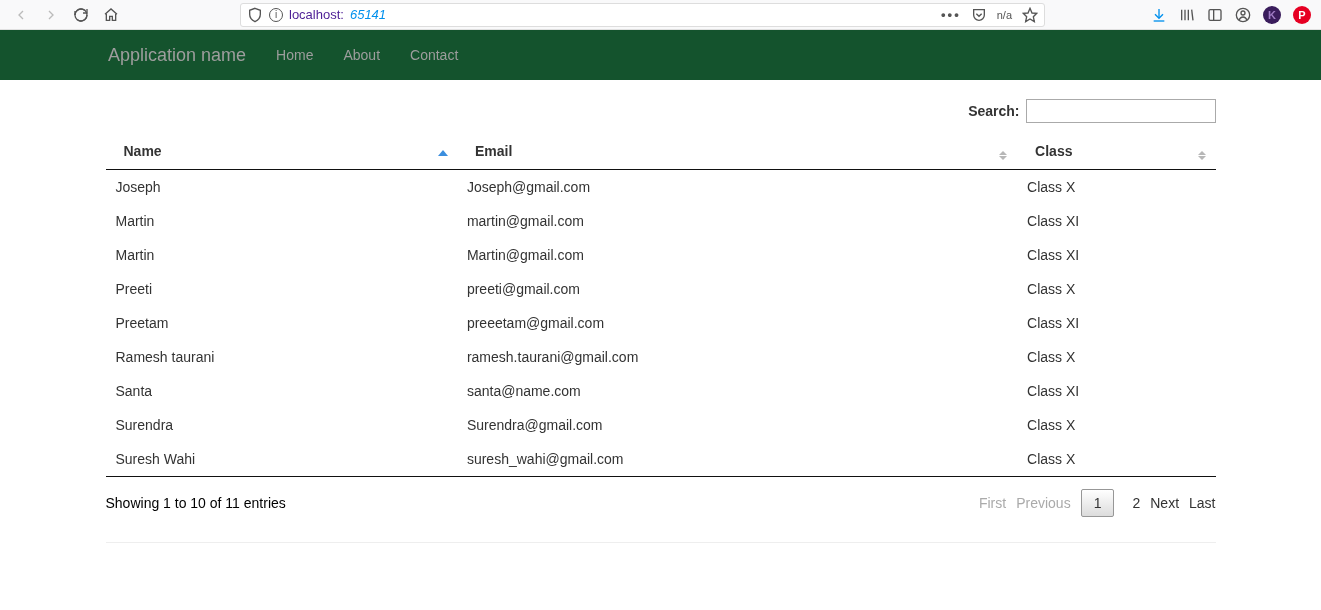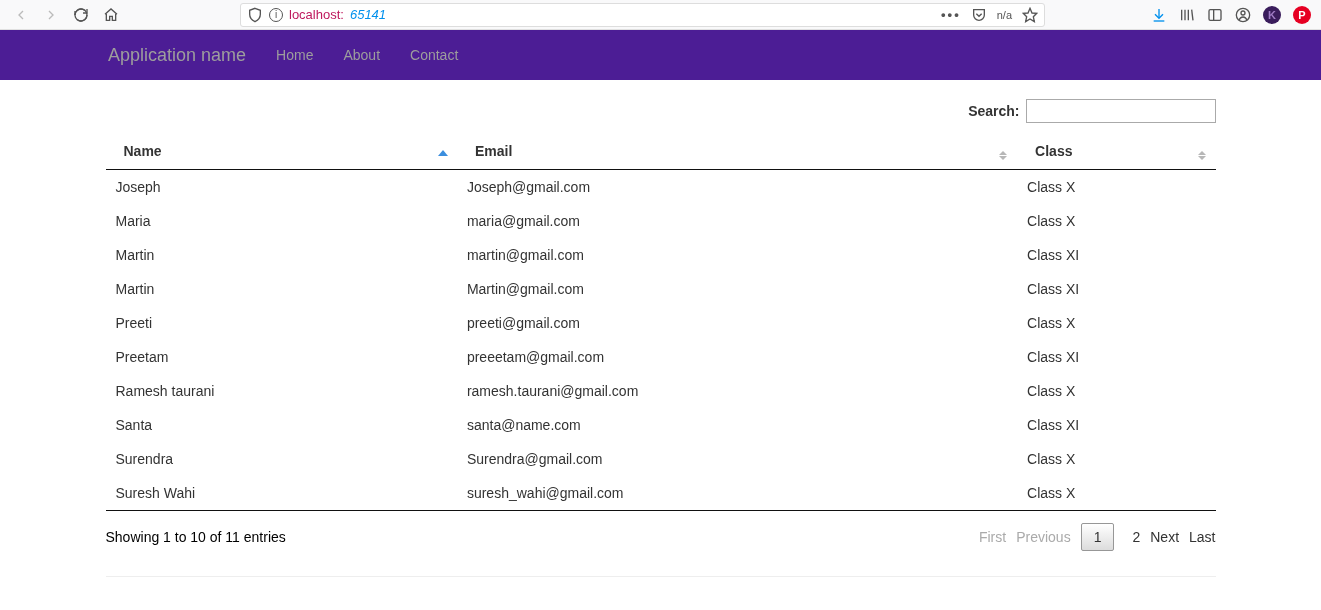--- a/index.html
+++ b/index.html
@@ -86,21 +86,21 @@
       background: #e60023;
       color: #fff;
       font-size: 11px;
       font-weight: bold;
       display:flex;
       align-items:center;
       justify-content:center;
     }
     
     .navbar {
-      background: #4c1d95;
+      background: #14532d;
       height: 50px;
       display: flex;
       align-items: center;
       padding-left: 108px;
       gap: 30px;
     }
     .navbar .brand {
       color: #9d9d9d;
       font-size: 18px;
     }
@@ -253,21 +253,21 @@
       </svg>
   </div>
 
   <div class="url-bar">
     <span>
       <svg class="icon-svg" viewBox="0 0 24 24" fill="none" stroke="#555" stroke-width="2">
           <path d="M12 2l8 3v6c0 5-3.5 9-8 11-4.5-2-8-6-8-11V5l8-3z"></path>
         </svg>
     </span>
     <span style="display:flex;align-items:center;justify-content:center;width:14px;height:14px;border:1px solid #555;border-radius:50%;font-size:10px;color:#555">i</span>
-    <span style="color:#be185d">localhost:</span>
+    <span style="color:#4c1d95">localhost:</span>
       <span class="port">65141</span>
     <div class="url-icons-right">
       <span style="letter-spacing:2px;font-weight:bold;color:#555">•••</span>
       <span>
         <svg class="icon-svg" viewBox="0 0 24 24" fill="none" stroke="#555" stroke-width="2">
             <path d="M4 4h16v8a8 8 0 0 1-16 0V4z"></path>
             <polyline points="8 10 12 14 16 10"></polyline>
           </svg>
       </span>
       <span style="font-size:11px;color:#555">n/a</span>
@@ -350,25 +350,20 @@
         </th>
       </tr>
     </thead>
     <tbody id="table-body">
         <tr>
           <td>Joseph</td>
           <td>Joseph@gmail.com</td>
           <td>Class X</td>
         </tr>
         <tr>
-          <td>Maria</td>
-          <td>maria@gmail.com</td>
-          <td>Class X</td>
-        </tr>
-        <tr>
           <td>Martin</td>
           <td>martin@gmail.com</td>
           <td>Class XI</td>
         </tr>
         <tr>
           <td>Martin</td>
           <td>Martin@gmail.com</td>
           <td>Class XI</td>
         </tr>
         <tr>

